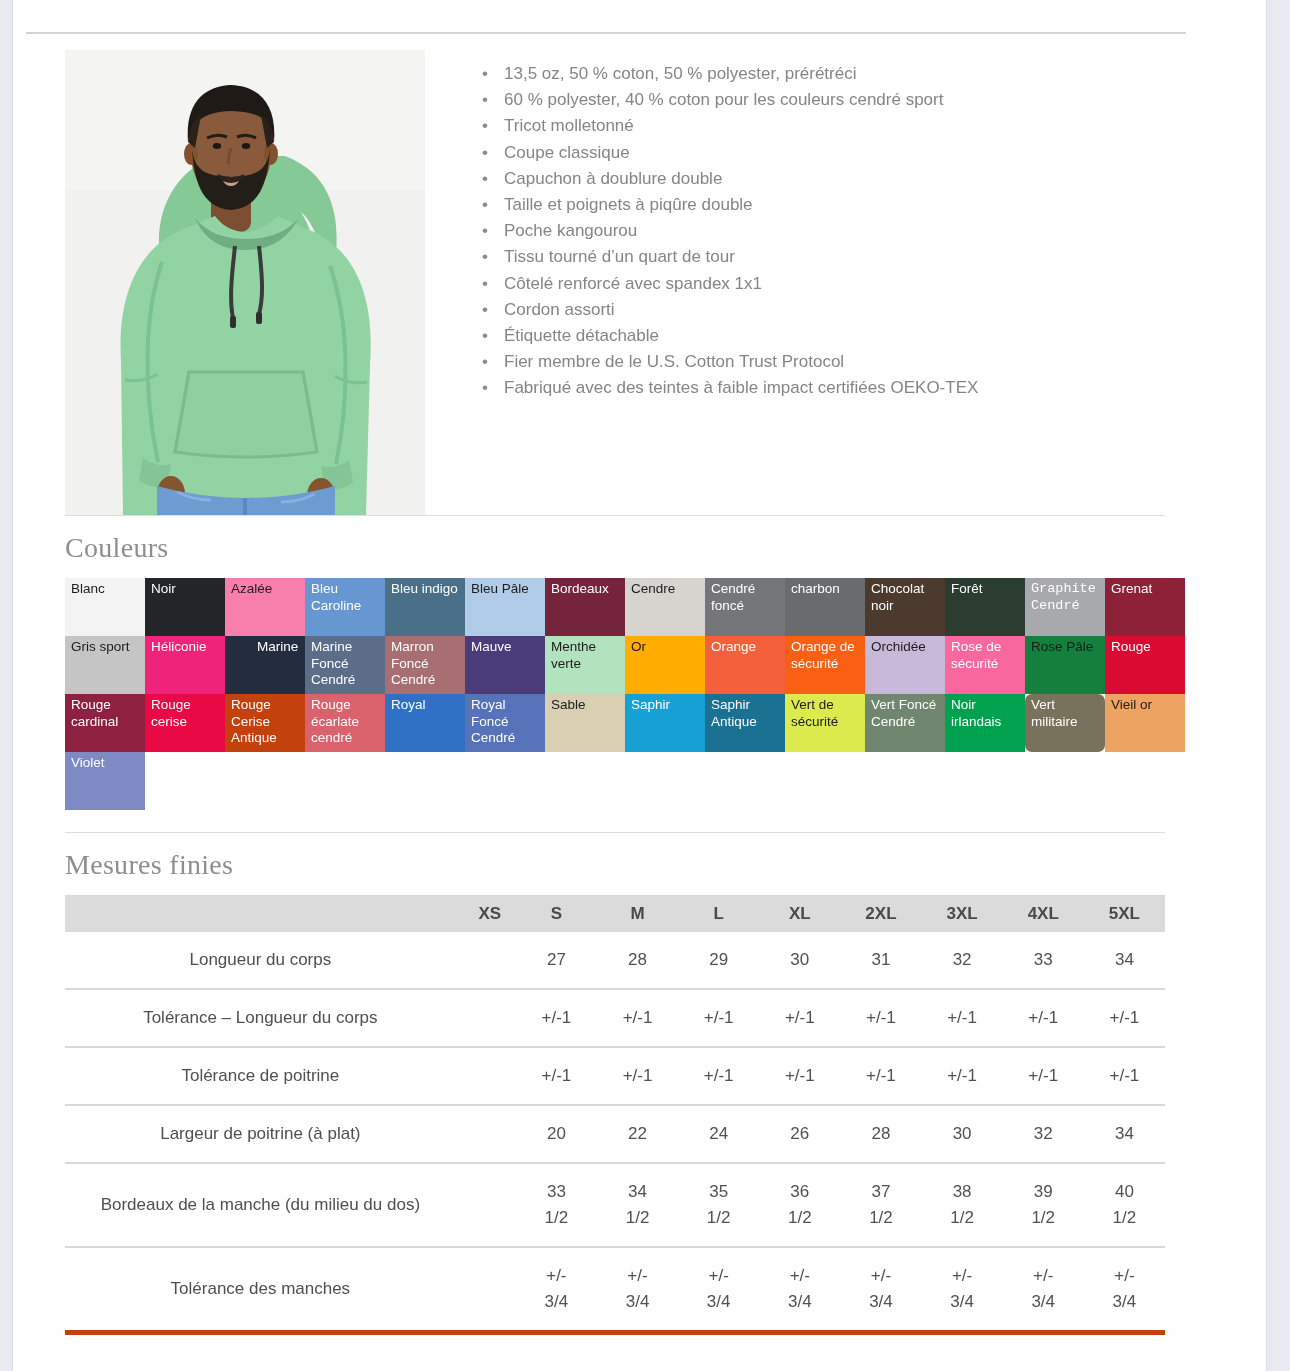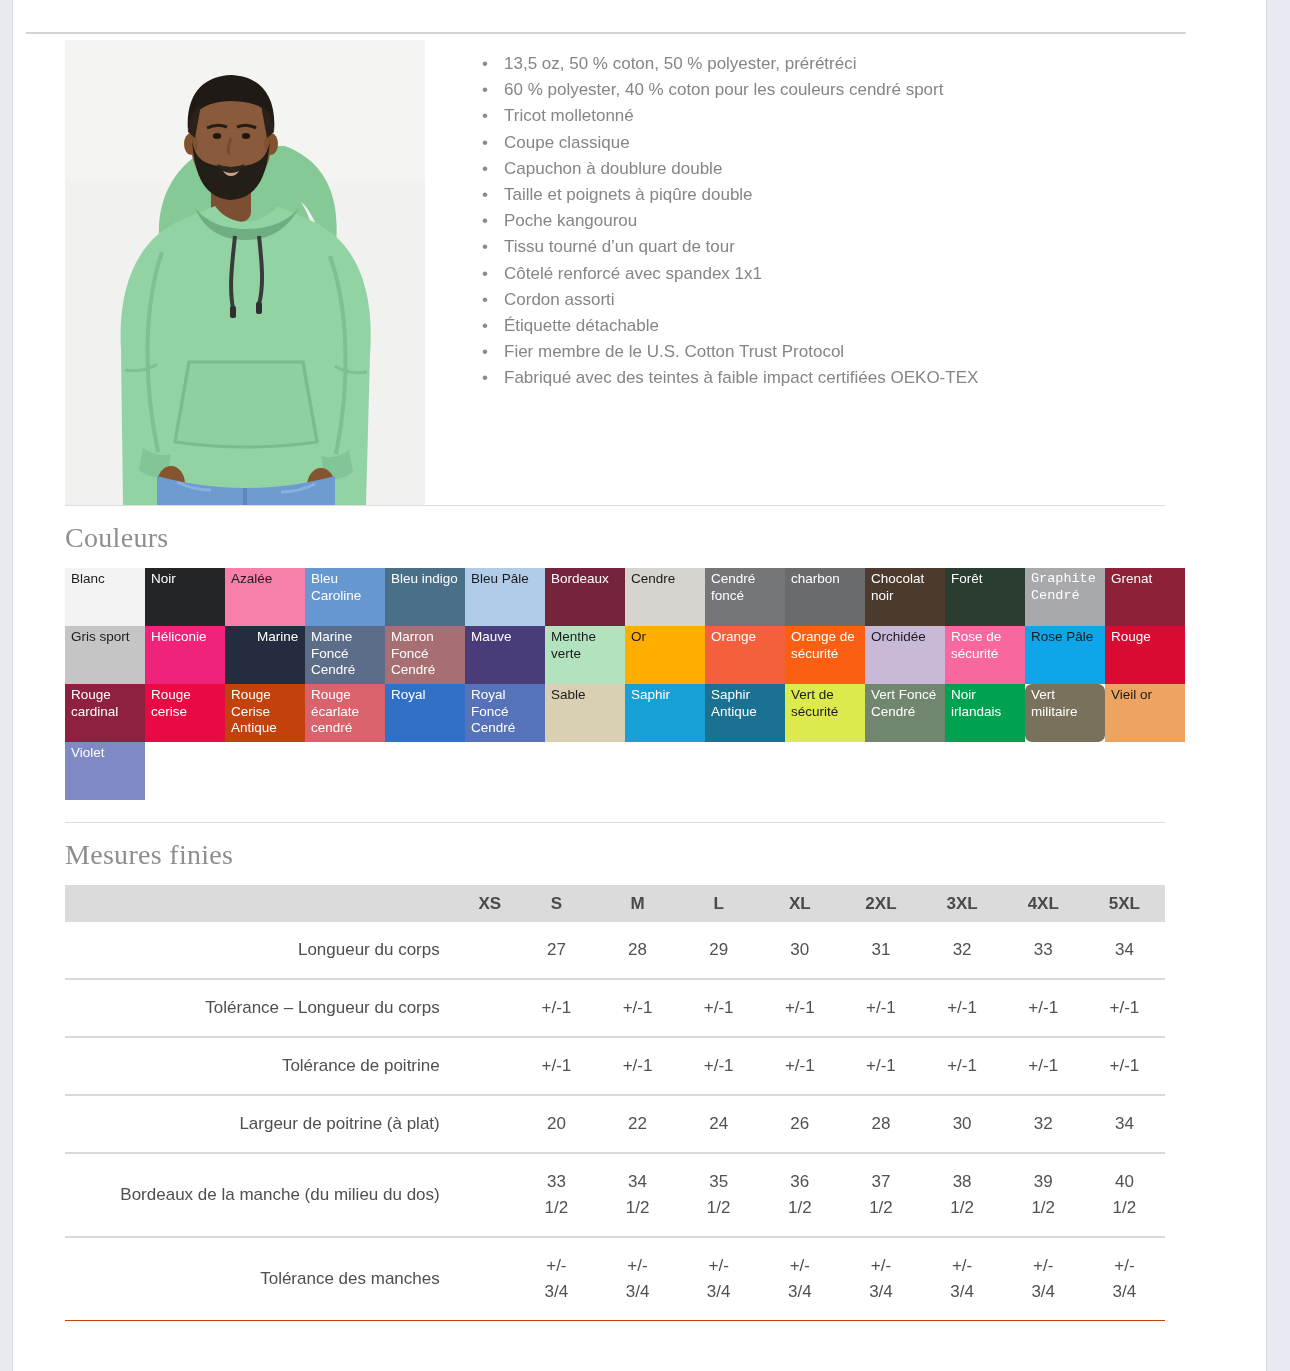--- a/index.html
+++ b/index.html
@@ -4,21 +4,21 @@
 <style>
   * { margin:0; padding:0; box-sizing:border-box; }
   html,body { background:#ffffff; }
   body { font-family:"Liberation Sans", sans-serif; }
   .page { position:relative; width:1290px; height:1371px; background:#ffffff; overflow:hidden; }
   .edge { position:absolute; top:0; height:100%; background:#e9e9f1; }
   .edge.left  { left:0; width:13px; border-right:1px solid #dcdce6; }
   .edge.right { right:0; width:24px; border-left:1px solid #dcdce6; }
   .top-rule { position:absolute; left:26px; top:32px; width:1160px; height:0;
               border-top:2px solid #d3d3d8; }
-  .content { position:absolute; left:65px; top:40px; width:1100px; }
+  .content { position:absolute; left:65px; top:50px; width:1100px; }
 
   
   .top-section { display:flex; gap:55px; height:465px; }
   .photo { width:360px; height:465px; flex:0 0 360px; background:#f1f1ef; }
   .features { padding-top:11px; }
   .features ul { list-style:none; }
   .features li { position:relative; padding-left:24px; font-size:17px; line-height:26.2px;
                  color:#858585; }
   .features li::before { content:"•"; position:absolute; left:2px; top:0; color:#8a8a8a;
                          font-size:17px; }
@@ -37,24 +37,24 @@
                     background-size:3px 3px; }
 
   
   table.sizes { width:1100px; border-collapse:collapse; table-layout:fixed; margin-top:5px; }
   table.sizes thead tr { background:#dbdbdb; }
   table.sizes th { font-size:17px; font-weight:700; color:#4a4a4a; text-align:center;
                    padding:9px 0 8px 0; }
   table.sizes th.label-col { text-align:left; }
   table.sizes td { font-size:17px; color:#515151; text-align:center; vertical-align:middle;
                    padding:15px 0; line-height:26px; white-space:pre-line; }
-  table.sizes td.label { text-align:right; padding-left:16px; padding-right:24px;
+  table.sizes td.label { text-align:center; padding-left:16px; padding-right:24px;
                          white-space:normal; color:#4f4f4f; }
   table.sizes tbody tr + tr { border-top:2px solid #d9d9d9; }
-  table.sizes tbody tr:last-child { border-bottom:1px solid #c2410c; }
+  table.sizes tbody tr:last-child { border-bottom:5px solid #c2410c; }
 </style>
 </head>
 <body>
 
 <div class="page">
   <div class="edge left"></div>
   <div class="edge right"></div>
   <div class="top-rule"></div>
 
   <div class="content">
@@ -158,21 +158,21 @@
         <div class="swatch" style="background: rgb(36, 45, 64); color: rgb(255, 255, 255); padding-left: 32px;">Marine</div>
         <div class="swatch heather" style="background: rgb(92, 109, 138); color: rgb(255, 255, 255);">Marine Foncé Cendré</div>
         <div class="swatch heather" style="background: rgb(167, 111, 115); color: rgb(255, 255, 255);">Marron Foncé Cendré</div>
         <div class="swatch" style="background: rgb(74, 60, 120); color: rgb(255, 255, 255);">Mauve</div>
         <div class="swatch" style="background: rgb(179, 226, 191); color: rgb(28, 28, 28);">Menthe verte</div>
         <div class="swatch" style="background: rgb(255, 174, 0); color: rgb(28, 28, 28);">Or</div>
         <div class="swatch" style="background: rgb(244, 96, 60); color: rgb(255, 255, 255);">Orange</div>
         <div class="swatch" style="background: rgb(251, 95, 19); color: rgb(255, 255, 255);">Orange de sécurité</div>
         <div class="swatch" style="background: rgb(201, 185, 216); color: rgb(28, 28, 28);">Orchidée</div>
         <div class="swatch" style="background: rgb(248, 104, 158); color: rgb(255, 255, 255);">Rose de sécurité</div>
-        <div class="swatch" style="background: #0ea5e9; color: rgb(28, 28, 28);">Rose Pâle</div>
+        <div class="swatch" style="background: #15803d; color: rgb(28, 28, 28);">Rose Pâle</div>
         <div class="swatch" style="background: rgb(218, 11, 51); color: rgb(255, 255, 255);">Rouge</div>
         <div class="swatch" style="background: rgb(142, 32, 64); color: rgb(255, 255, 255);">Rouge cardinal</div>
         <div class="swatch" style="background: rgb(233, 10, 69); color: rgb(255, 255, 255);">Rouge cerise</div>
         <div class="swatch" style="background: #c2410c; color: rgb(255, 255, 255);">Rouge Cerise Antique</div>
         <div class="swatch heather" style="background: rgb(218, 98, 108); color: rgb(255, 255, 255);">Rouge écarlate cendré</div>
         <div class="swatch" style="background: rgb(48, 112, 197); color: rgb(255, 255, 255);">Royal</div>
         <div class="swatch heather" style="background: rgb(86, 115, 185); color: rgb(255, 255, 255);">Royal Foncé Cendré</div>
         <div class="swatch" style="background: rgb(217, 208, 180); color: rgb(28, 28, 28);">Sable</div>
         <div class="swatch" style="background: rgb(23, 160, 212); color: rgb(255, 255, 255);">Saphir</div>
         <div class="swatch" style="background: rgb(26, 113, 145); color: rgb(255, 255, 255);">Saphir Antique</div>

